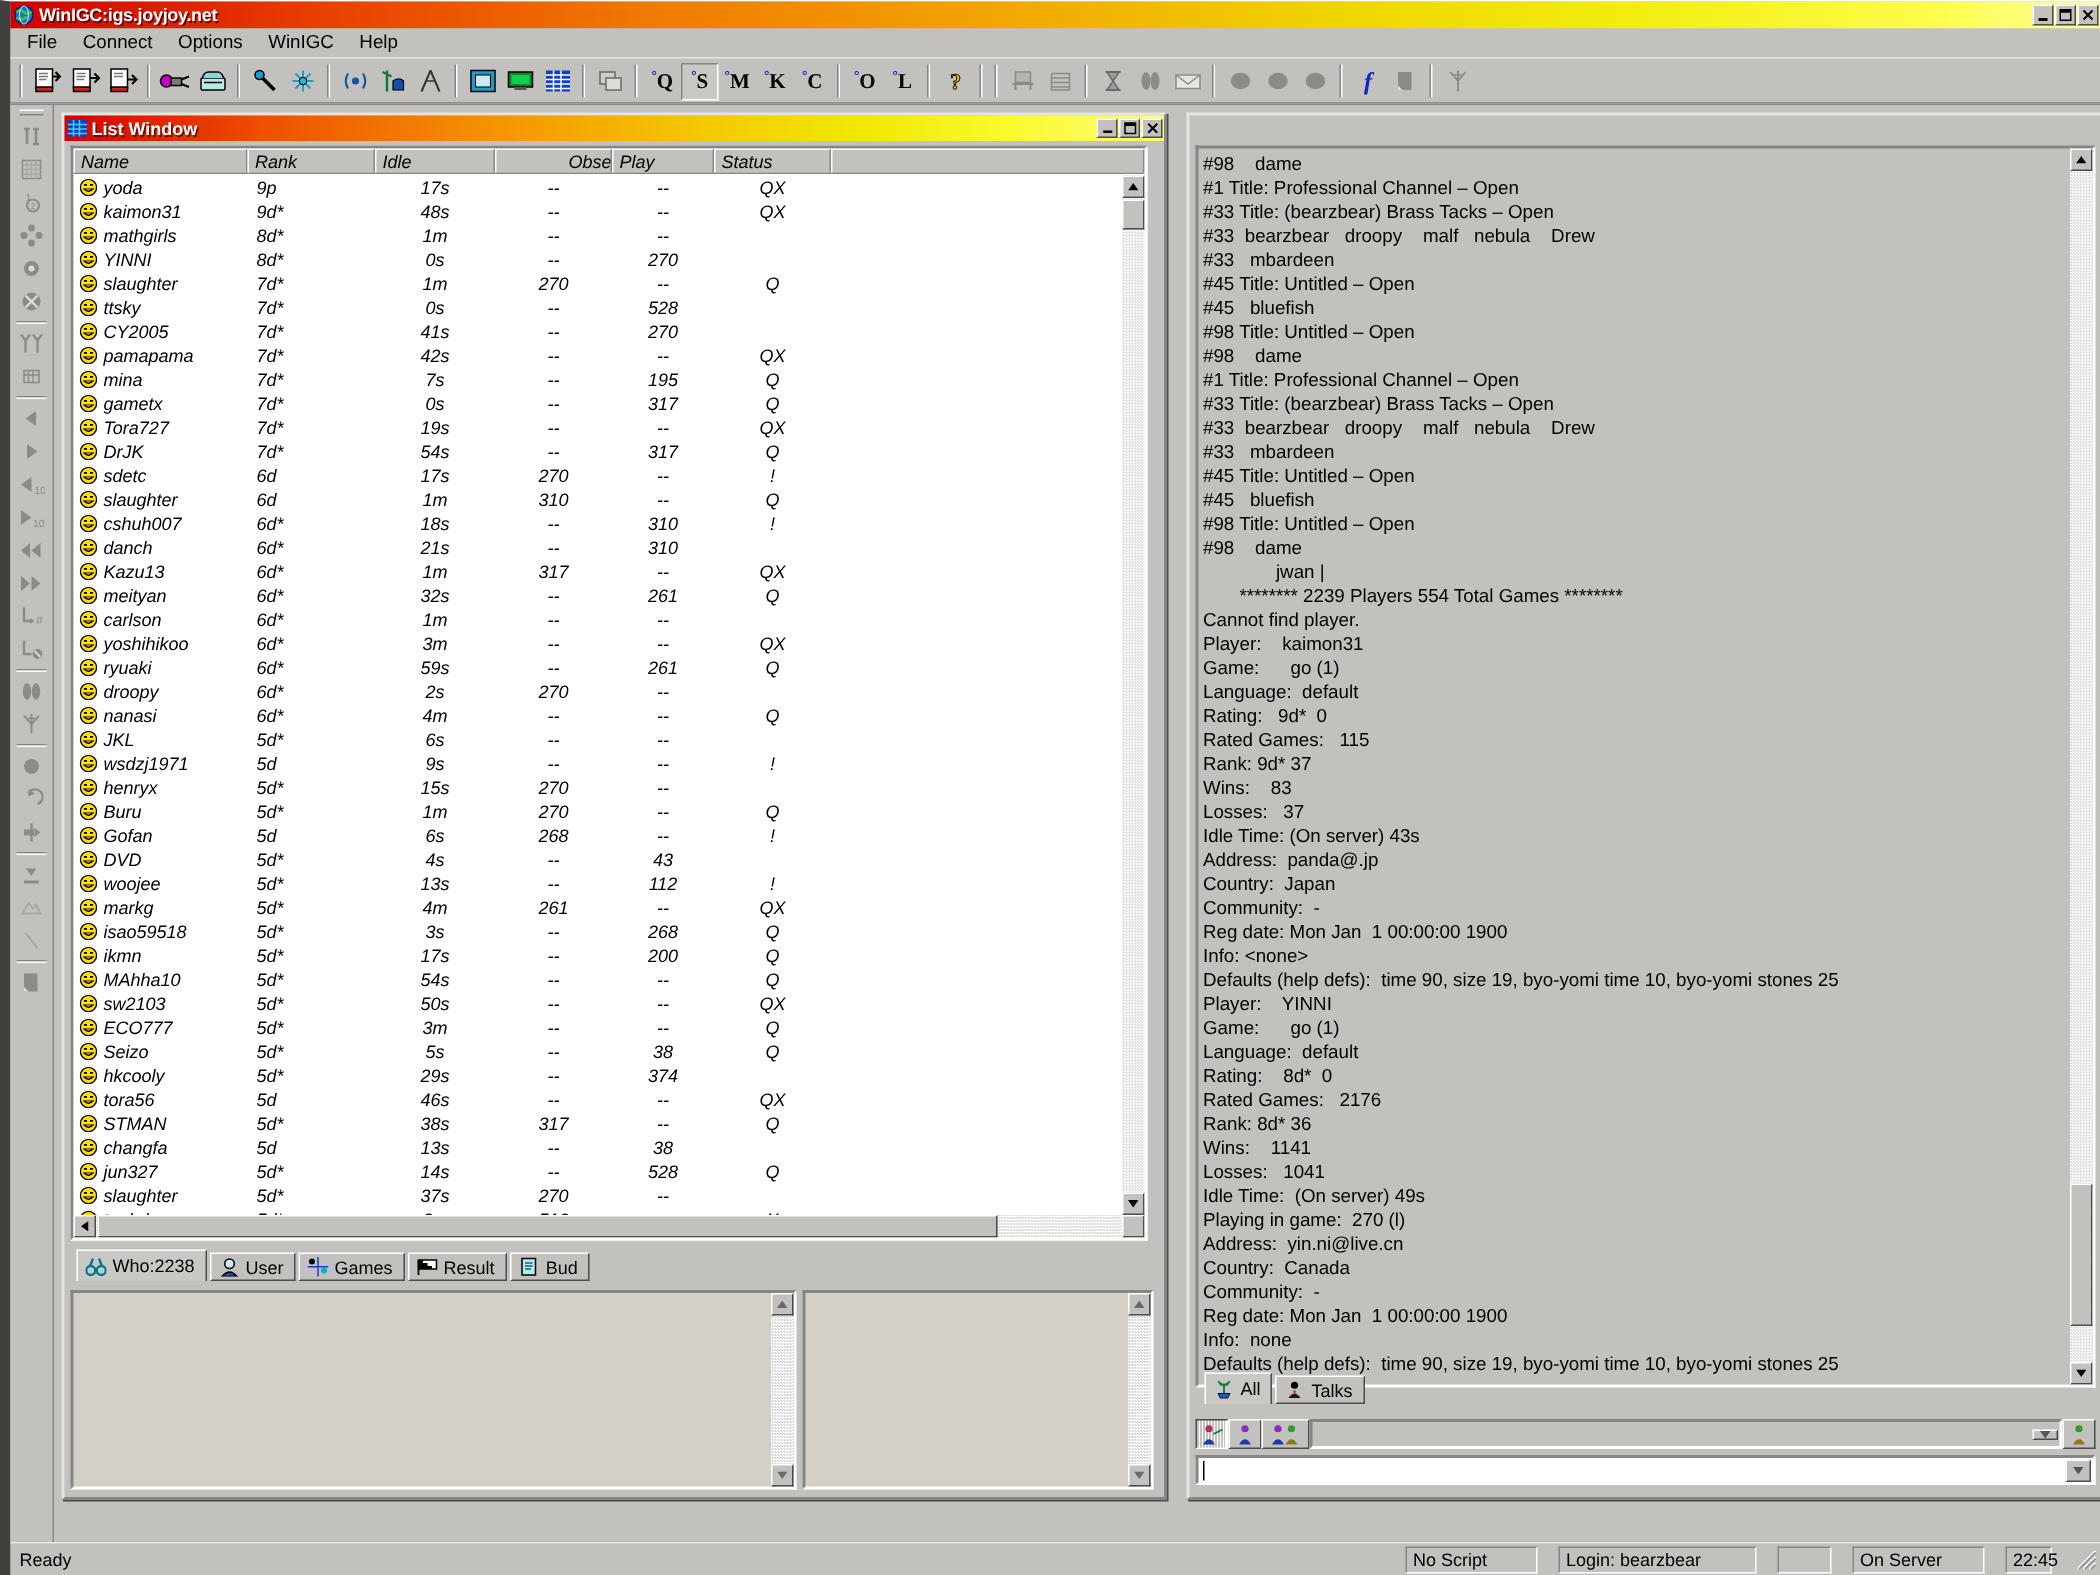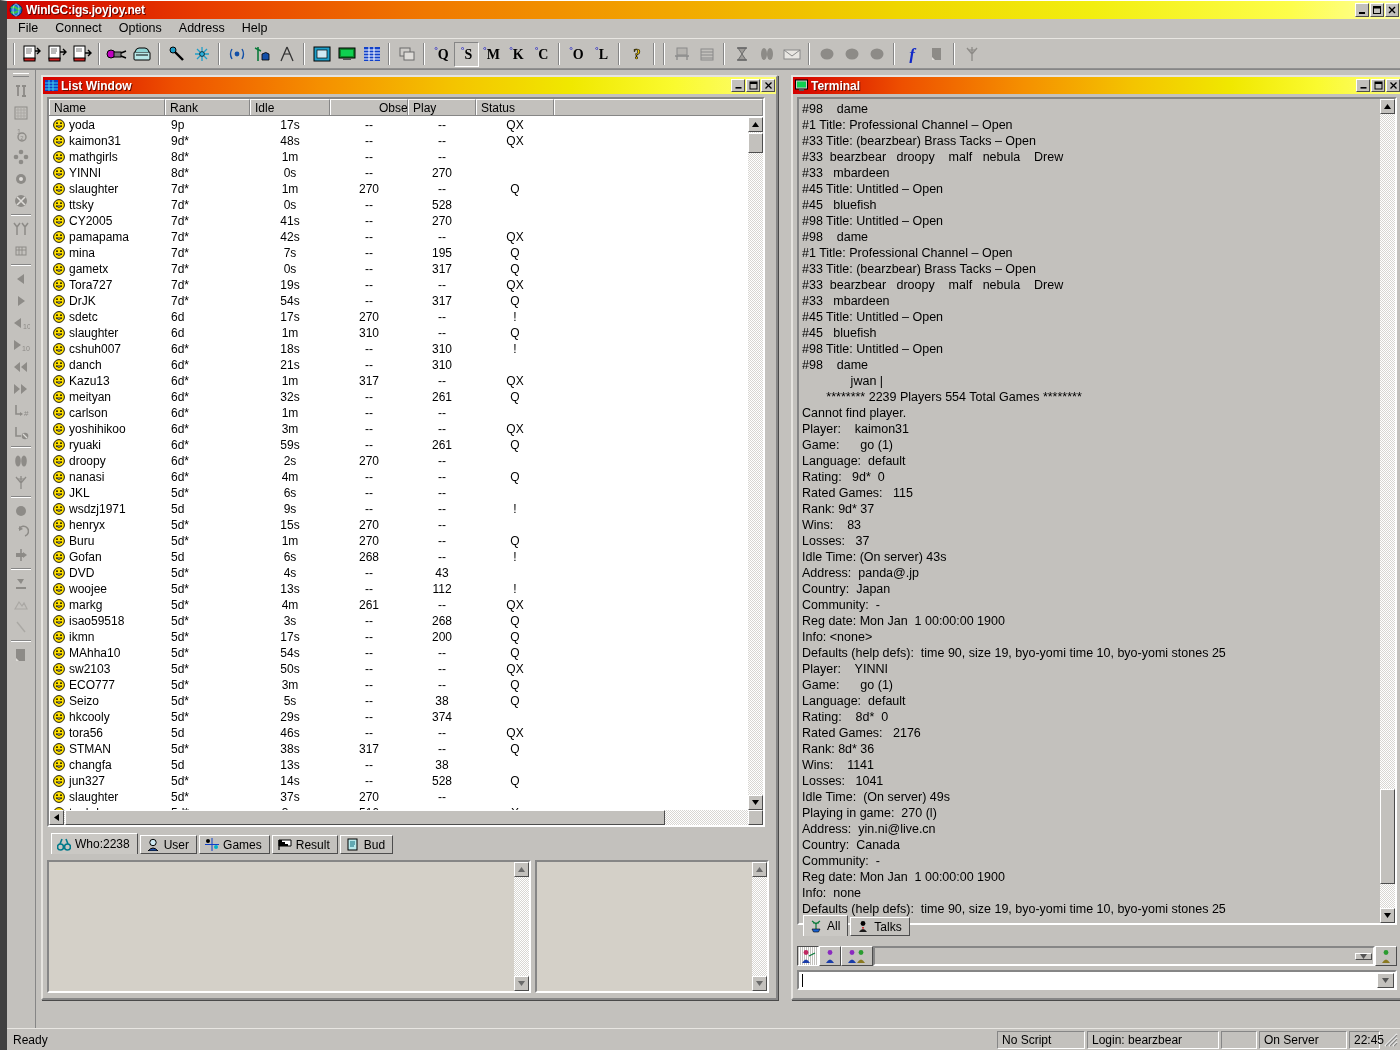--- a/index.html
+++ b/index.html
@@ -273,21 +273,21 @@
     display:flex; align-items:center;
   }
   .caret { width:1px; height:13px; background:#000; margin-left:3px; }
 
   
   .statusbar {
     position:absolute; left:0; right:0; bottom:0; height:22px;
     background:#c3c1bd;
     border-top: 1px solid #e8e6e2;
     display:flex; align-items:center; padding: 1px 2px;
-    gap: 2px;
+    gap: 14px;
   }
   .sb-pane {
     border: 1px solid; border-color:#868686 #fff #fff #868686;
     height: 18px; display:flex; align-items:center;
     padding: 0 4px; font-size:12px; color:#000; white-space:nowrap;
   }
   .sb-pane.flex { flex:1 1 auto; }
 </style>
 </head>
 <body>
@@ -321,21 +321,21 @@
             <path d="M2 2 L8 8 M8 2 L2 8" stroke="#000" stroke-width="1.4"></path>
           </svg>
       </span>
     </span>
   </div>
 
   <div class="menubar">
     <span class="menu-item">File</span>
     <span class="menu-item">Connect</span>
     <span class="menu-item">Options</span>
-    <span class="menu-item">Address</span>
+    <span class="menu-item">WinIGC</span>
     <span class="menu-item">Help</span>
   </div>
 
   <div class="toolbar">
     <span class="tbar-sep"></span>
 
     <span class="tbtn">
       <svg width="20" height="18" viewBox="0 0 20 18">
         <rect x="2" y="1" width="11" height="13" fill="#fff" stroke="#000"></rect>
         <path d="M4 4h6M4 6h6M4 8h5" stroke="#777" stroke-width="1"></path>
@@ -758,21 +758,21 @@
           <span class="wt-btn">
               <svg width="9" height="9" viewBox="0 0 9 9">
                 <path d="M1.5 1.5 L7.5 7.5 M7.5 1.5 L1.5 7.5" stroke="#000" stroke-width="1.3"></path>
               </svg>
             </span>
         </span>
       </div>
 
       <div class="win-body" style="position:absolute; left:0; right:0; top:17px; bottom:0;">
 
-        <div class="listbox" style="left:4px; top:3px; width:718px; height:730px;">
+        <div class="listbox" style="left:4px; top:3px; width:718px; height:730px;font-style:italic;">
           <div class="lheader">
             <div class="hcell" style="width:116px;">Name</div>
             <div class="hcell" style="width:85px;">Rank</div>
             <div class="hcell" style="width:80px;">Idle</div>
             <div class="hcell" style="width:78px;padding-left:48px;">Observe</div>
             <div class="hcell" style="width:68px;">Play</div>
             <div class="hcell" style="width:78px;">Status</div>
             <div class="hcell" style="flex:1 1 auto;"></div>
           </div>
           <div class="lrows" id="player-rows">
@@ -1540,48 +1540,20 @@
                   <path d="M0 0 L7 0 L3.5 5 Z" fill="#6a6a6a"></path>
                 </svg>
             </div>
           </div>
         </div>
 
       </div>
     </div>
 
     <div class="win" style="left:784px; top:5px; width:612px; height:925px;">
-      <div class="win-title">
-        <span class="wt-icon">
-          <svg width="13" height="13" viewBox="0 0 13 13">
-            <rect x="0.5" y="1" width="12" height="9" fill="#cfcdc9" stroke="#000"></rect>
-            <rect x="2" y="2.5" width="9" height="6" fill="#0fd050"></rect>
-            <rect x="4" y="10" width="5" height="2" fill="#555"></rect>
-          </svg>
-        </span>
-        <span class="wt-text">Terminal</span>
-        <span class="wt-btns">
-          <span class="wt-btn">
-              <svg width="9" height="9" viewBox="0 0 9 9">
-                <rect x="1.5" y="6" width="6" height="1.6" fill="#000"></rect>
-              </svg>
-            </span>
-          <span class="wt-btn">
-              <svg width="9" height="9" viewBox="0 0 9 9">
-                <rect x="1" y="1" width="7" height="7" fill="none" stroke="#000"></rect>
-                <rect x="1" y="1" width="7" height="2" fill="#000"></rect>
-              </svg>
-            </span>
-          <span class="wt-btn">
-              <svg width="9" height="9" viewBox="0 0 9 9">
-                <path d="M1.5 1.5 L7.5 7.5 M7.5 1.5 L1.5 7.5" stroke="#000" stroke-width="1.3"></path>
-              </svg>
-            </span>
-        </span>
-      </div>
 
       <div class="win-body" style="position:absolute; left:0; right:0; top:17px; bottom:0;">
 
         <div class="termbody" style="top:3px; height:828px;">
           <div class="termlines" id="terminal-lines"><div>#98    dame</div><div>#1 Title: Professional Channel – Open</div><div>#33 Title: (bearzbear) Brass Tacks – Open</div><div>#33  bearzbear   droopy    malf   nebula    Drew</div><div>#33   mbardeen</div><div>#45 Title: Untitled – Open</div><div>#45   bluefish</div><div>#98 Title: Untitled – Open</div><div>#98    dame</div><div>#1 Title: Professional Channel – Open</div><div>#33 Title: (bearzbear) Brass Tacks – Open</div><div>#33  bearzbear   droopy    malf   nebula    Drew</div><div>#33   mbardeen</div><div>#45 Title: Untitled – Open</div><div>#45   bluefish</div><div>#98 Title: Untitled – Open</div><div>#98    dame</div><div>              jwan |</div><div>       ******** 2239 Players 554 Total Games ********</div><div>Cannot find player.</div><div>Player:    kaimon31</div><div>Game:      go (1)</div><div>Language:  default</div><div>Rating:   9d*  0</div><div>Rated Games:   115</div><div>Rank: 9d* 37</div><div>Wins:    83</div><div>Losses:   37</div><div>Idle Time: (On server) 43s</div><div>Address:  panda@.jp</div><div>Country:  Japan</div><div>Community:  -</div><div>Reg date: Mon Jan  1 00:00:00 1900</div><div>Info: &lt;none&gt;</div><div>Defaults (help defs):  time 90, size 19, byo-yomi time 10, byo-yomi stones 25</div><div>Player:    YINNI</div><div>Game:      go (1)</div><div>Language:  default</div><div>Rating:    8d*  0</div><div>Rated Games:   2176</div><div>Rank: 8d* 36</div><div>Wins:    1141</div><div>Losses:   1041</div><div>Idle Time:  (On server) 49s</div><div>Playing in game:  270 (l)</div><div>Address:  yin.ni@live.cn</div><div>Country:  Canada</div><div>Community:  -</div><div>Reg date: Mon Jan  1 00:00:00 1900</div><div>Info:  none</div><div>Defaults (help defs):  time 90, size 19, byo-yomi time 10, byo-yomi stones 25</div></div>
           <div class="sb-v" style="top:0;bottom:0;">
             <div class="sb-arrow">
               <svg width="7" height="5" viewBox="0 0 7 5">
                   <path d="M3.5 0 L7 5 L0 5 Z" fill="#000"></path>
                 </svg>

